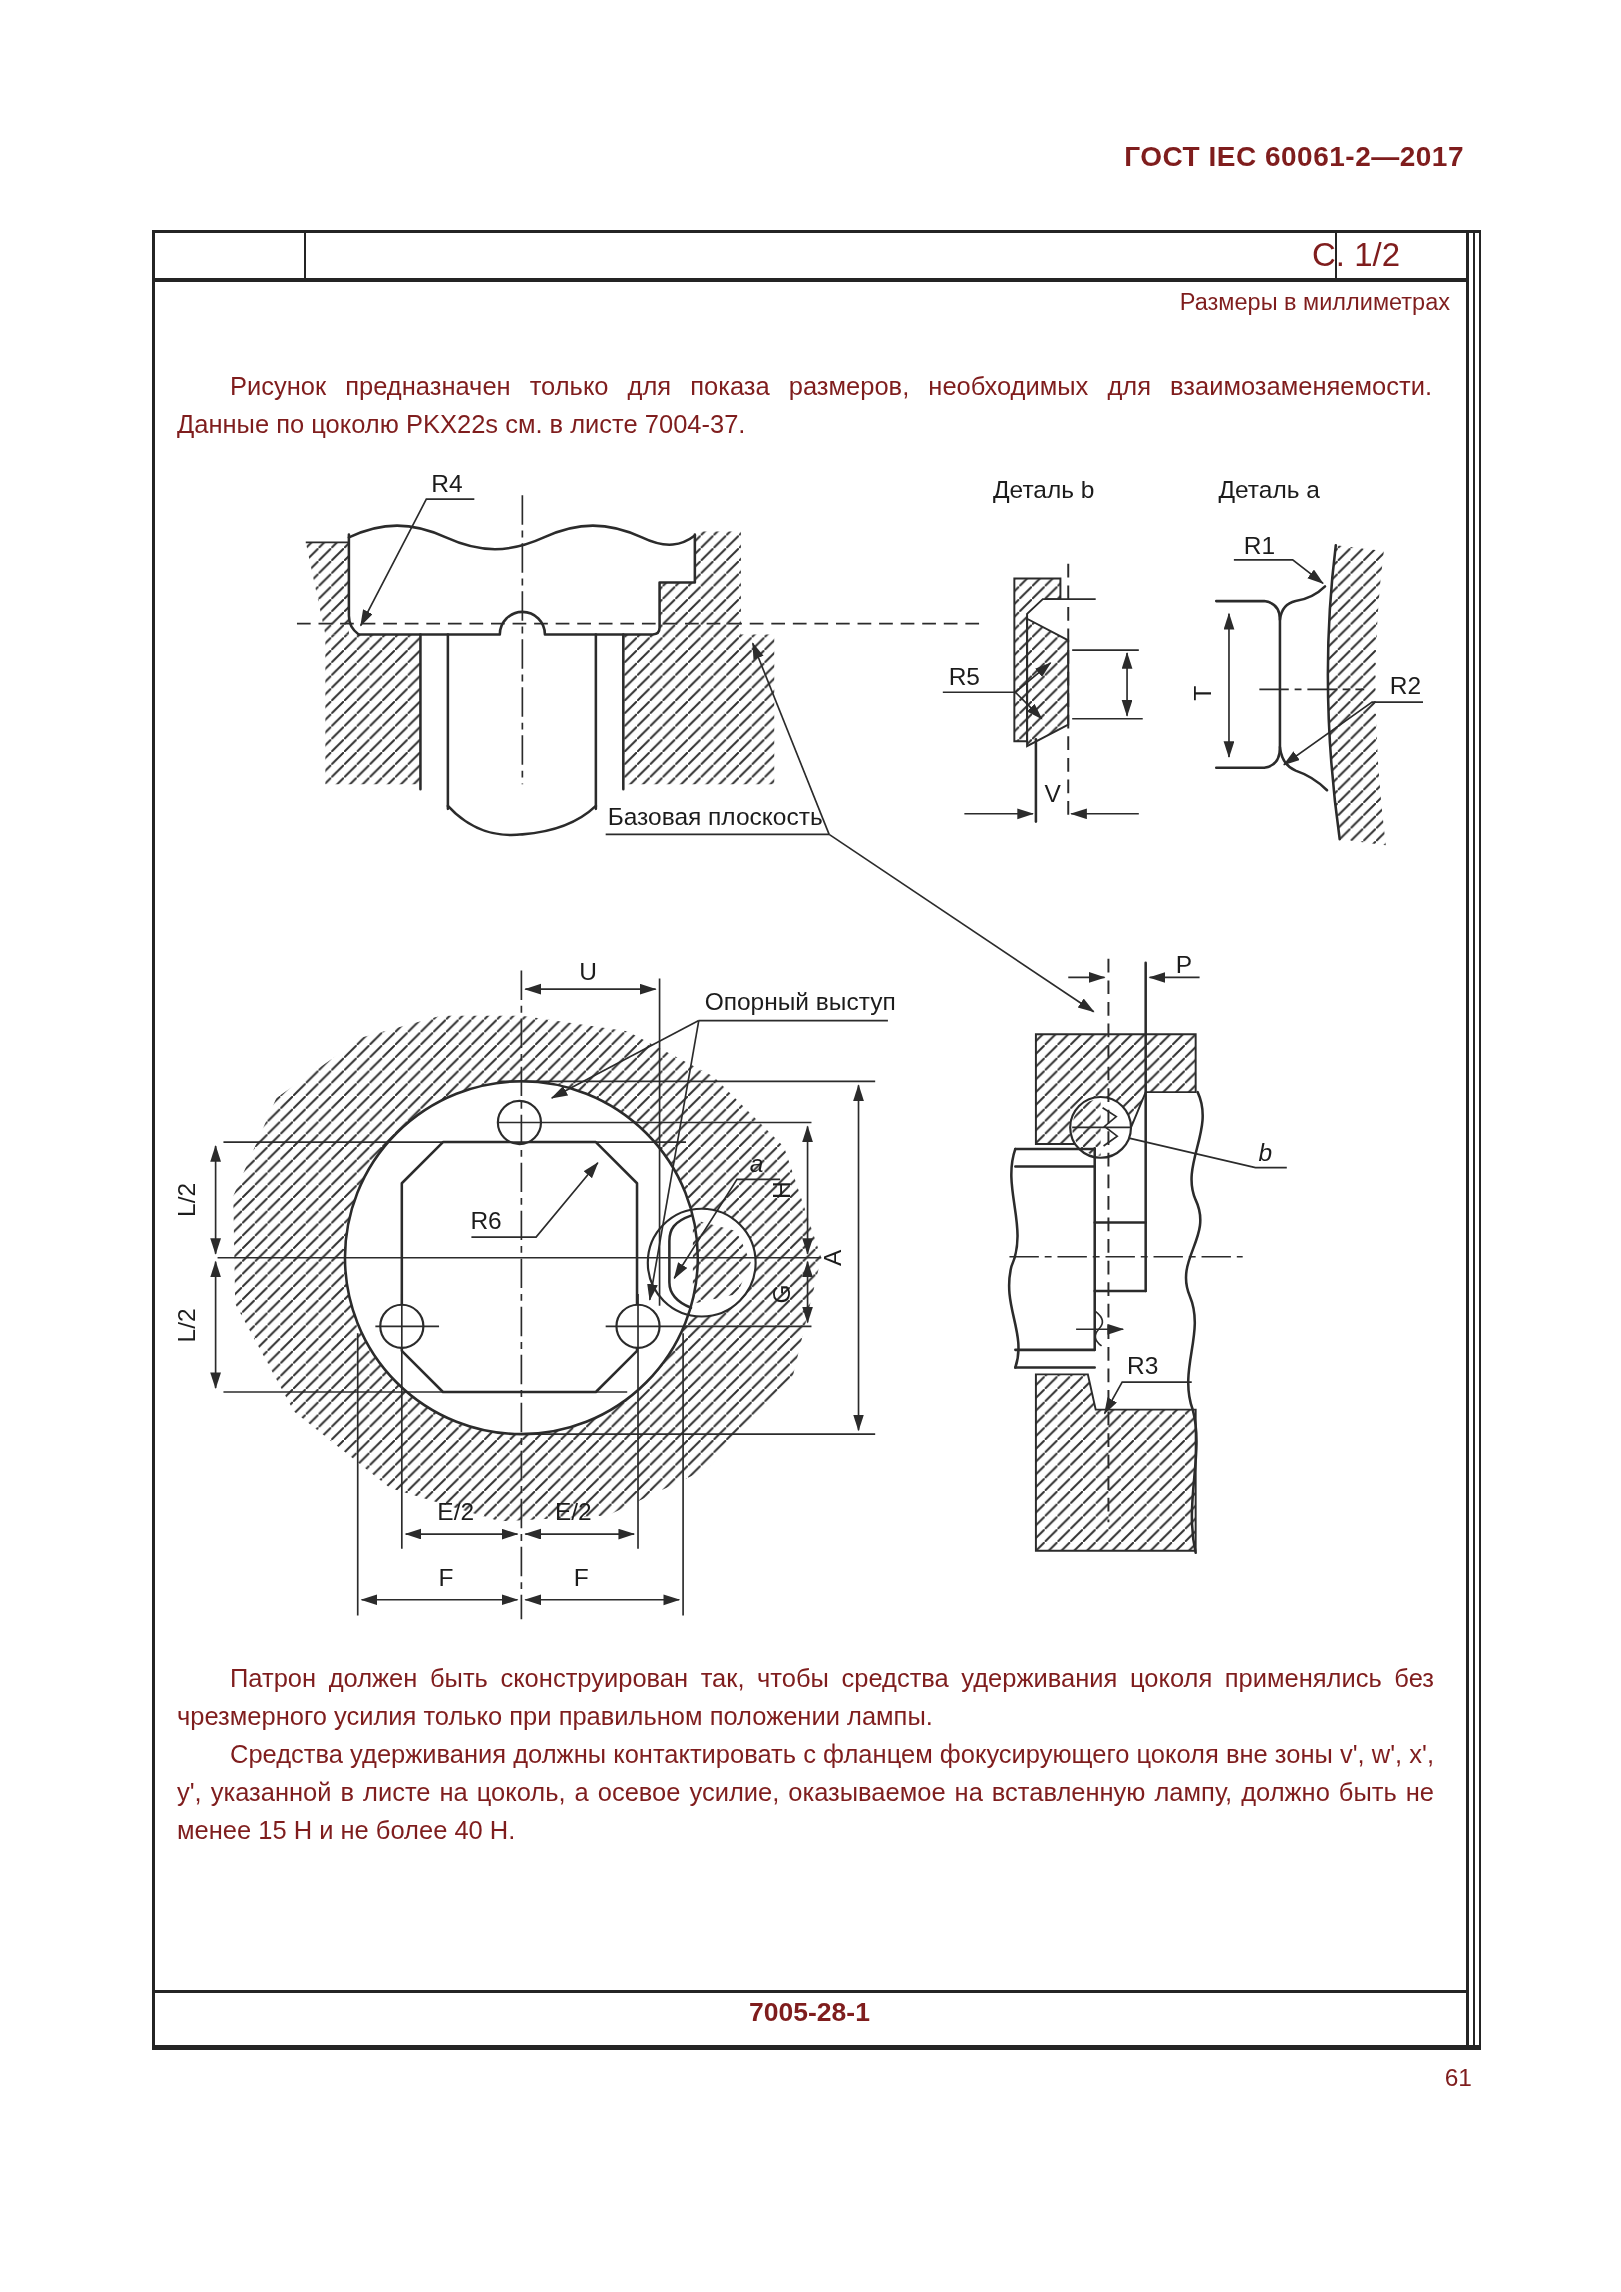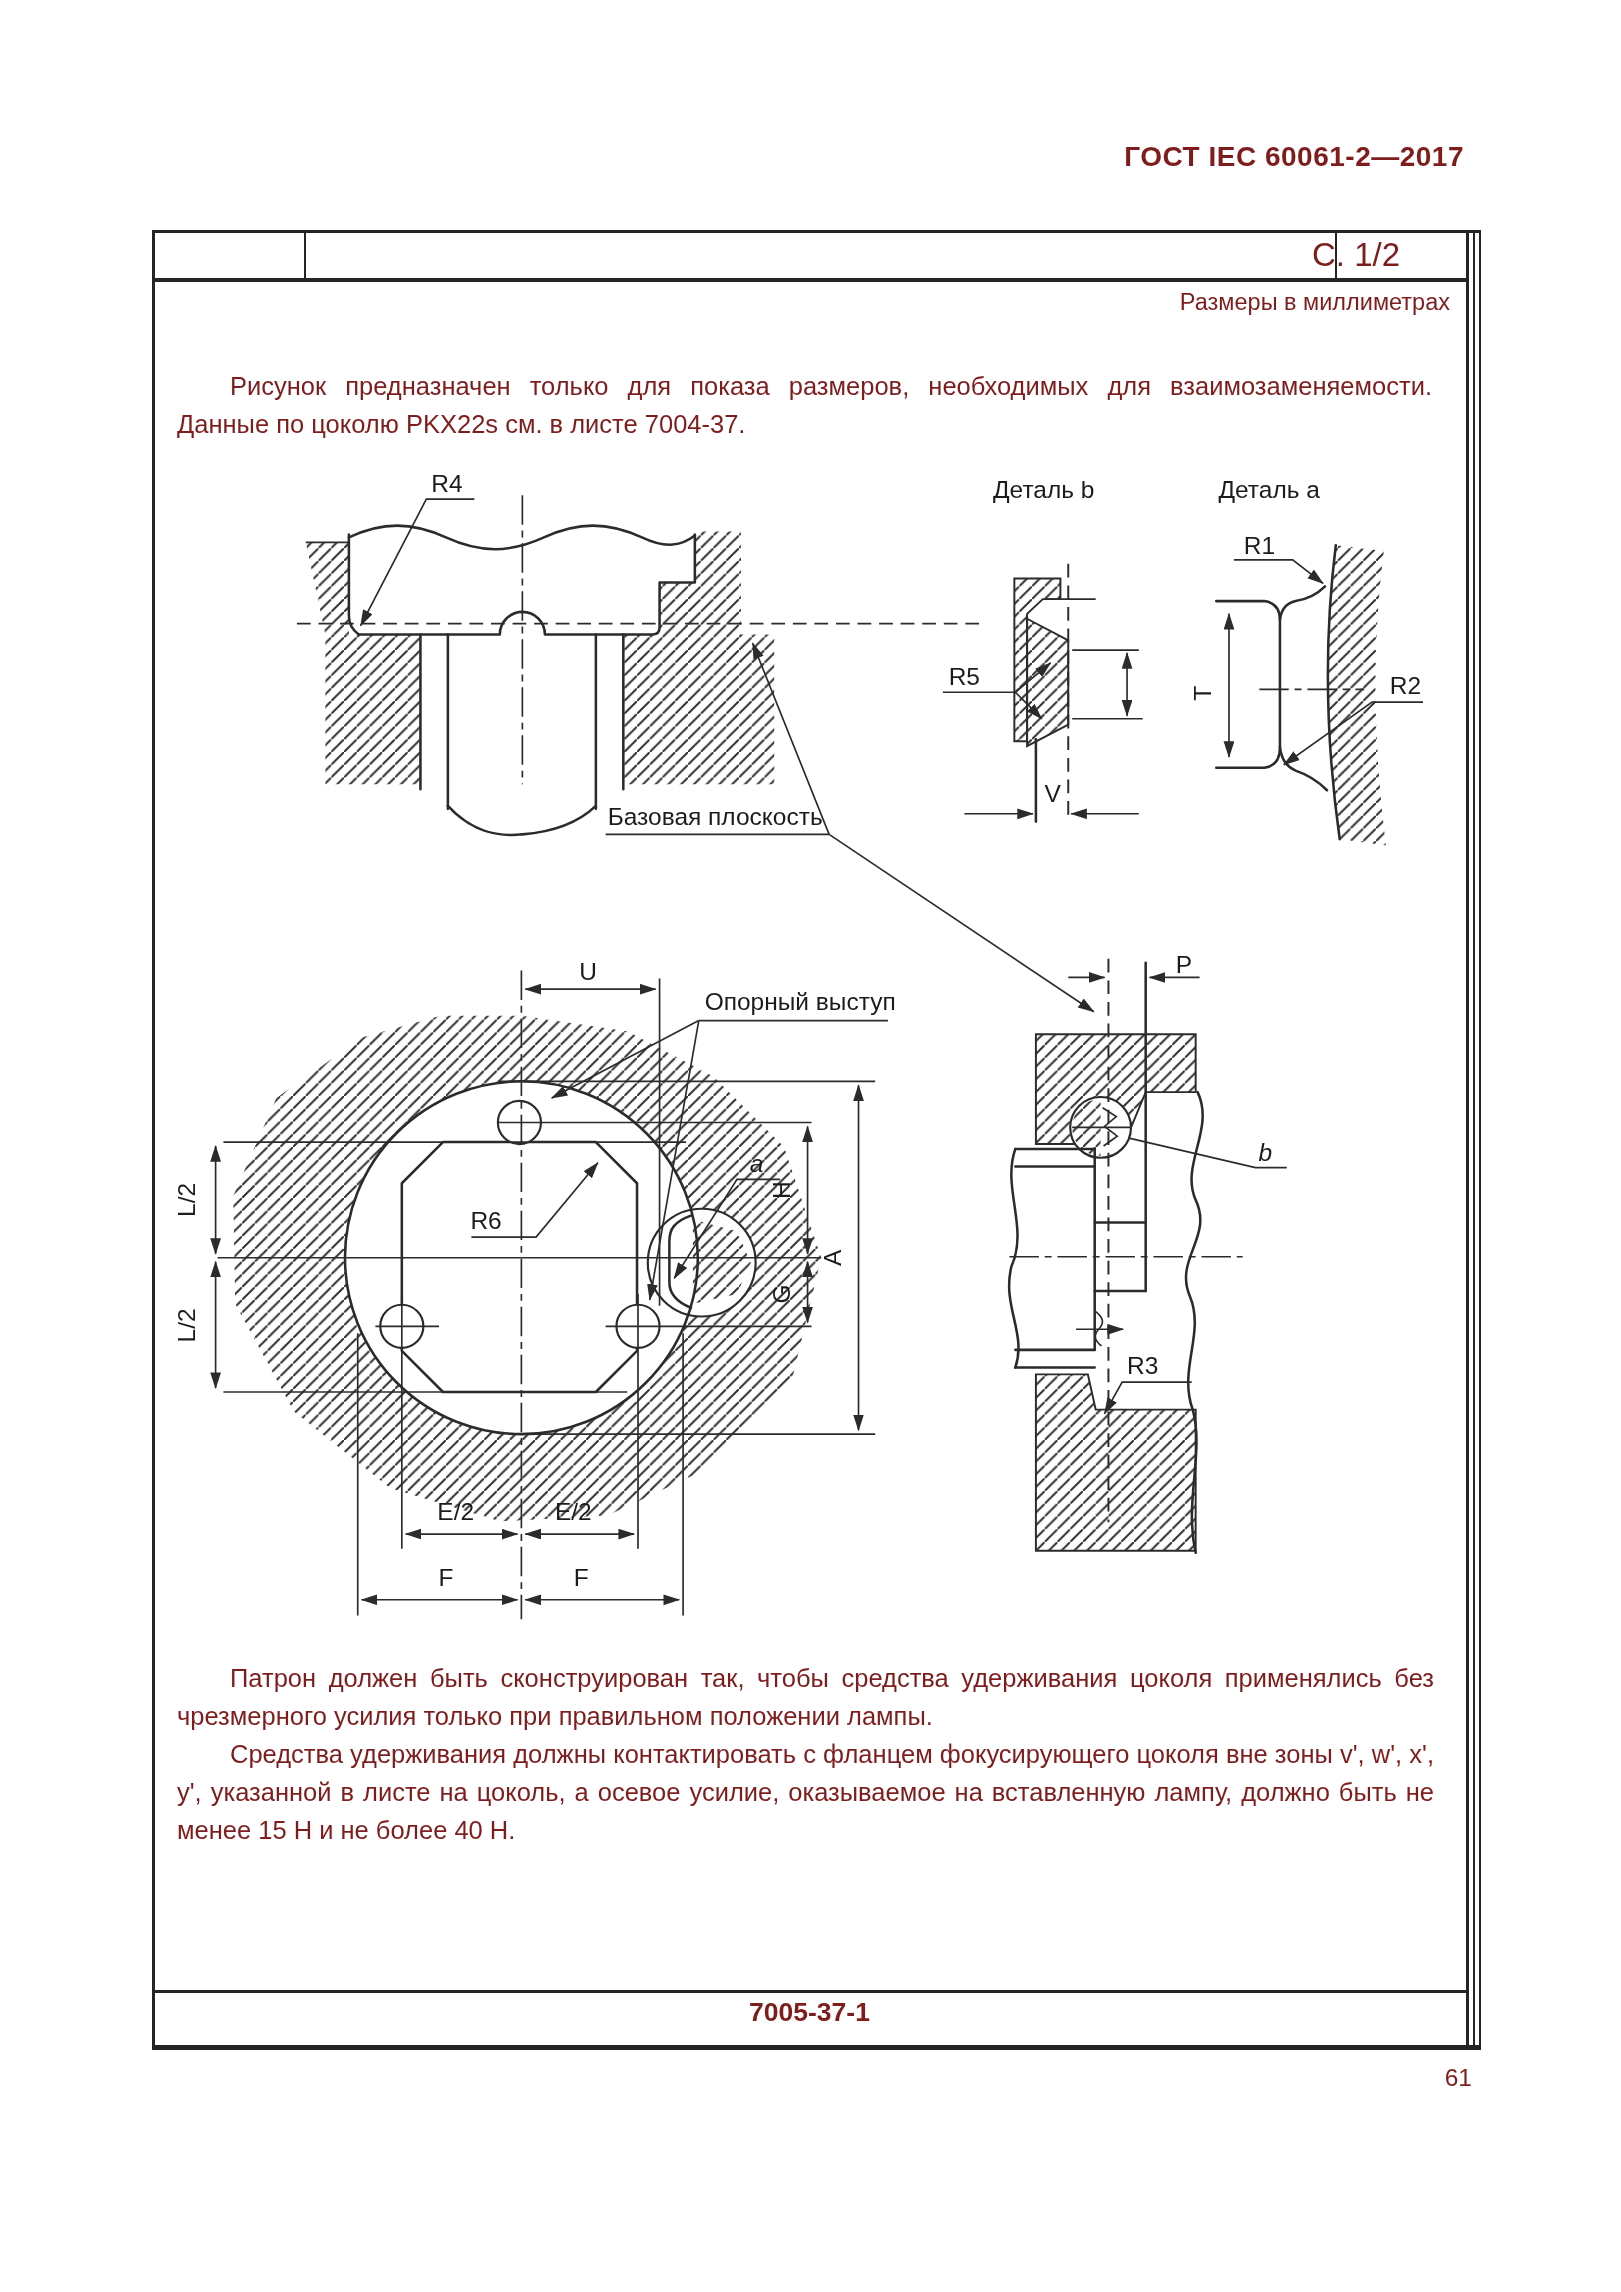--- a/index.html
+++ b/index.html
@@ -215,17 +215,17 @@
       <text class="lbl" x="1150" y="1402">R3</text>
       <path class="t" d="M1216 1410 H1145 L1127 1442" marker-end="url(#ar)"></path>
     </g>
   </svg>
 
   <div class="notes">
     <p>Патрон должен быть сконструирован так, чтобы средства удерживания цоколя применялись без чрезмерного усилия только при правильном положении лампы.</p>
     <p>Средства удерживания должны контактировать с фланцем фокусирующего цоколя вне зоны v', w', x', y', указанной в листе на цоколь, а осевое усилие, оказываемое на вставленную лампу, должно быть не менее 15 Н и не более 40 Н.</p>
   </div>
 
-  <div class="footer-num">7005-37-1</div>
+  <div class="footer-num">7005-28-1</div>
   <div class="page-num">61</div>
 
 </div>
 
 
 </body></html>

